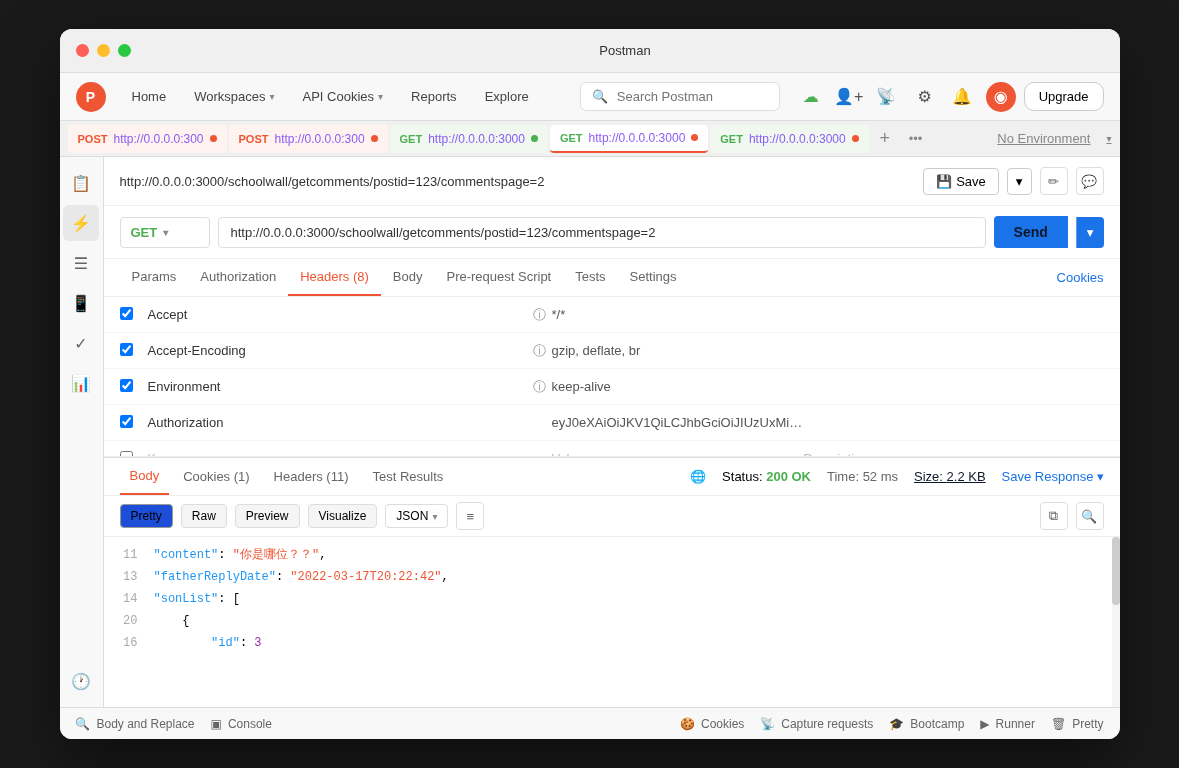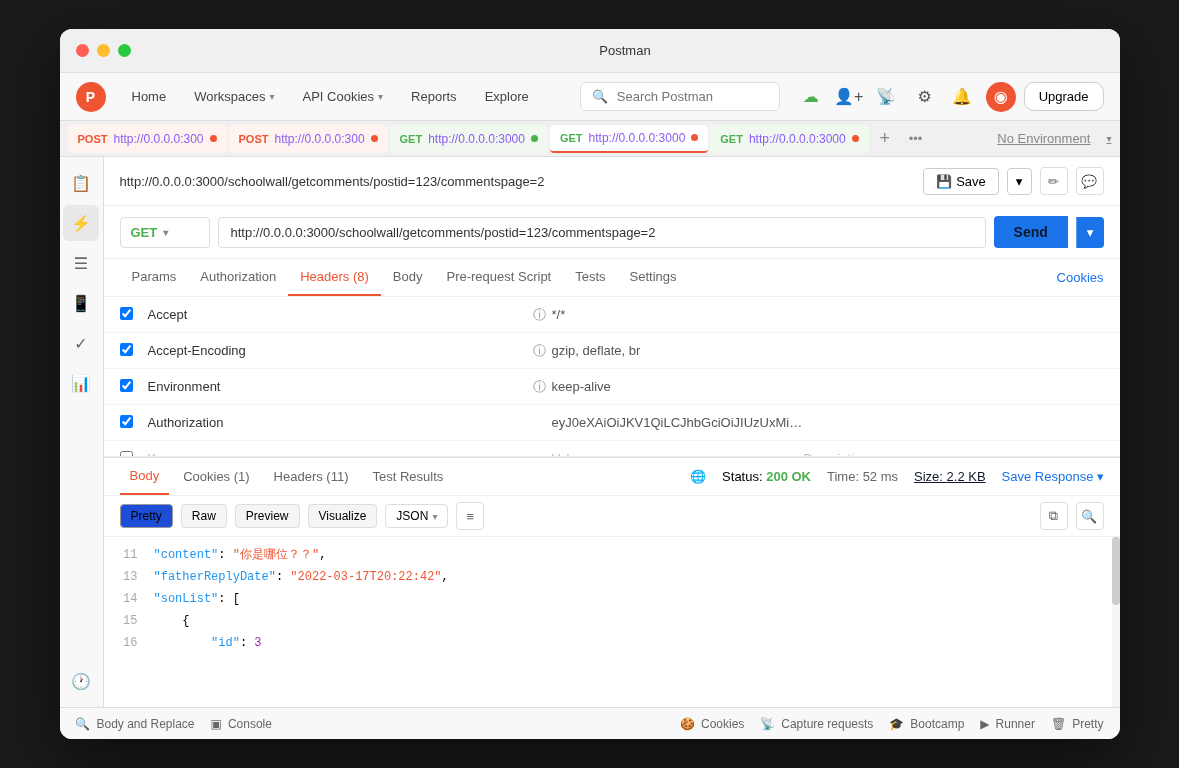--- a/index.html
+++ b/index.html
@@ -328,21 +328,21 @@
           </div>
           <div class="code-line">
             <span class="line-num">13</span>
             <span class="line-content"><span class="json-key">"fatherReplyDate"</span>: <span class="json-str">"2022-03-17T20:22:42"</span>,</span>
           </div>
           <div class="code-line">
             <span class="line-num">14</span>
             <span class="line-content"><span class="json-key">"sonList"</span>: [</span>
           </div>
           <div class="code-line">
-            <span class="line-num">15</span>
+            <span class="line-num">20</span>
             <span class="line-content">&nbsp;&nbsp;&nbsp;&nbsp;{</span>
           </div>
           <div class="code-line">
             <span class="line-num">16</span>
             <span class="line-content">&nbsp;&nbsp;&nbsp;&nbsp;&nbsp;&nbsp;&nbsp;&nbsp;<span class="json-key">"id"</span>: <span class="json-num">3</span></span>
           </div>
           <div class="scroll-indicator">
             <div class="scroll-thumb"></div>
           </div>
         </div>

